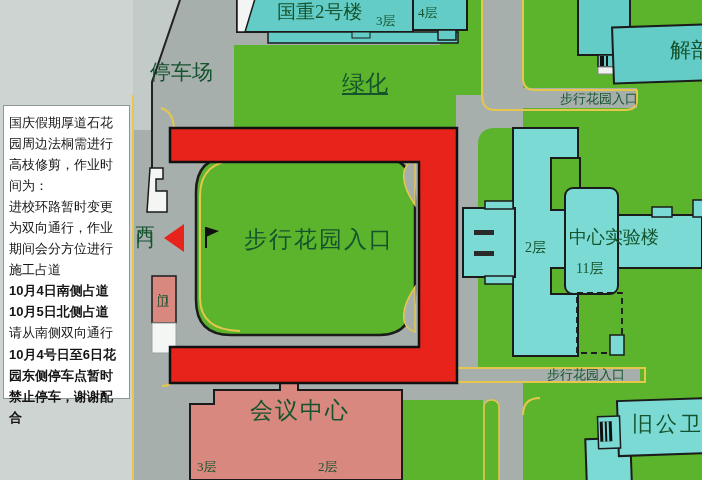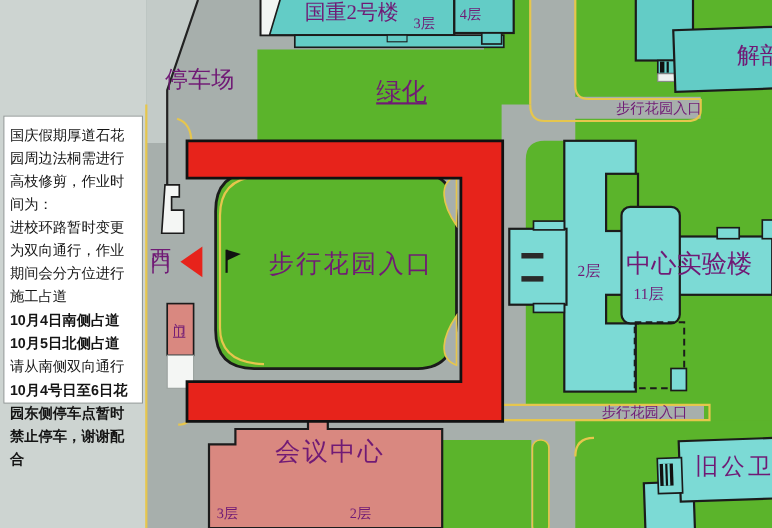--- a/index.html
+++ b/index.html
@@ -1,23 +1,23 @@
 <!DOCTYPE html>
 <html><head>
 <meta charset="utf-8">
 <style>
   html,body{margin:0;padding:0;background:#a7afac;}
   #stage{position:relative;width:702px;height:480px;overflow:hidden;
          font-family:"Liberation Sans","DejaVu Sans",sans-serif;color:#1b1b1b;}
   #mapsvg{position:absolute;left:0;top:0;}
-  .lbl{position:absolute;white-space:nowrap;color:#701a75;
+  .lbl{position:absolute;white-space:nowrap;color:#14532d;
        font-family:"Liberation Serif","DejaVu Serif",serif;line-height:1;}
   .vert{writing-mode:vertical-rl;text-orientation:upright;letter-spacing:2px;}
   
-  #panel{position:absolute;left:3px;top:105px;width:127px;height:262px;
+  #panel{position:absolute;left:3px;top:105px;width:127px;height:294px;
          background:#ffffff;border:1.5px solid #8f9795;box-sizing:border-box;
          padding:6px 5px;font-size:13px;line-height:1.62;
          font-family:"Liberation Sans","DejaVu Sans",sans-serif;color:#141414;}
   #panel p{margin:0;}
   #panel p.b{font-weight:700;}
 </style>
 </head>
 <body>
 
 <div id="stage">
@@ -127,21 +127,21 @@
 </div>
 
 <div class="lbl" style="left:150px;top:62px;font-size:21px;">停车场</div>
 <div class="lbl" style="left:342px;top:72px;font-size:23px;text-decoration:underline;">绿化</div>
 <div class="lbl" style="left:277px;top:2px;font-size:19px;">国重2号楼</div>
 <div class="lbl" style="left:376px;top:14px;font-size:13px;">3层</div>
 <div class="lbl" style="left:418px;top:6px;font-size:13px;">4层</div>
 <div class="lbl" style="left:622px;top:40px;font-size:21px;margin-left:48px;">解剖楼</div>
 <div class="lbl" style="left:560px;top:92px;font-size:13px;">步行花园入口</div>
 <div class="lbl" style="left:547px;top:368px;font-size:13px;">步行花园入口</div>
-<div class="lbl" style="left:569px;top:228px;font-size:23px;">中心实验楼</div>
+<div class="lbl" style="left:569px;top:228px;font-size:18px;">中心实验楼</div>
 <div class="lbl" style="left:525px;top:241px;font-size:14px;">2层</div>
 <div class="lbl" style="left:576px;top:262px;font-size:14px;">11层</div>
 <div class="lbl vert" style="left:136px;top:211px;font-size:19px;">西门</div>
 <div class="lbl vert" style="left:157px;top:283px;font-size:12px;letter-spacing:4px;">门卫</div>
 <div class="lbl" style="left:244px;top:228px;font-size:23px;letter-spacing:2px;">步行花园入口</div>
 <div class="lbl" style="left:250px;top:399px;font-size:23px;letter-spacing:2px;">会议中心</div>
 <div class="lbl" style="left:197px;top:460px;font-size:13px;">3层</div>
 <div class="lbl" style="left:318px;top:460px;font-size:13px;">2层</div>
 <div class="lbl" style="left:632px;top:414px;font-size:21px;letter-spacing:3px;">旧公卫楼</div>
 

